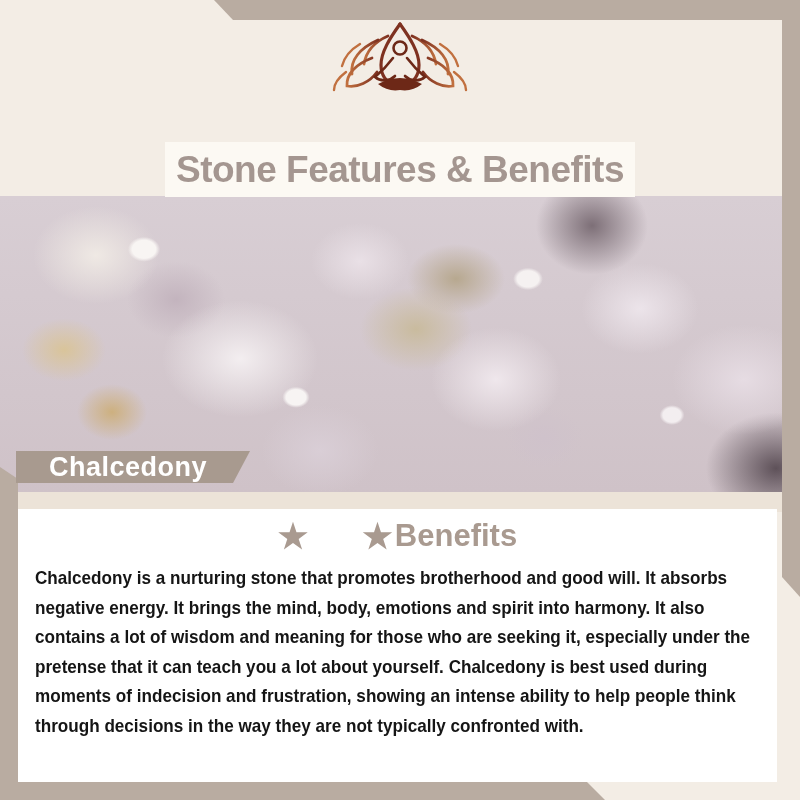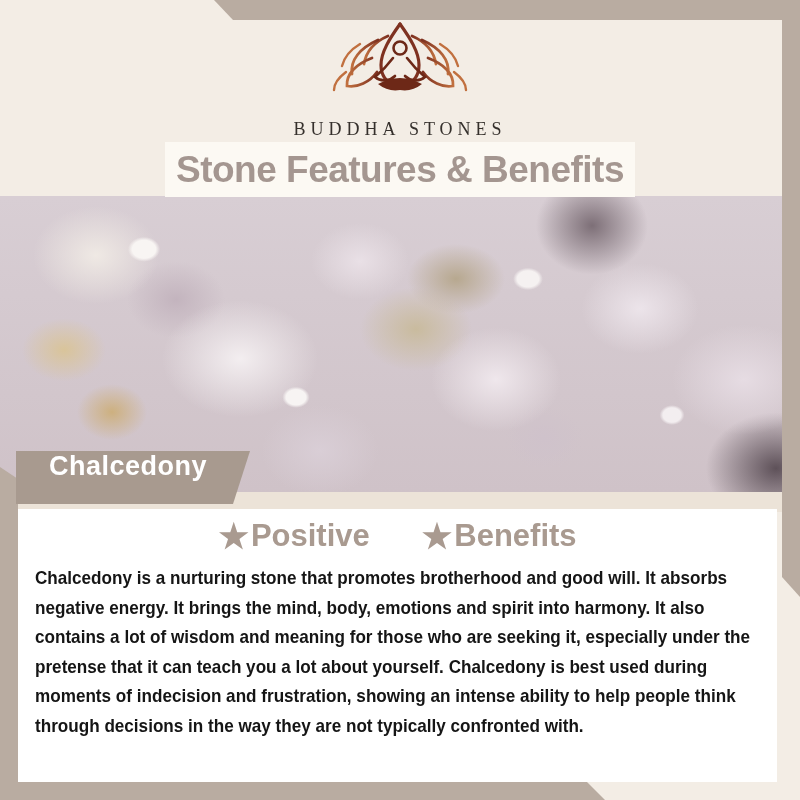--- a/index.html
+++ b/index.html
@@ -47,22 +47,22 @@
       radial-gradient(80px 60px at 52% 45%, #c9bb9e 0, rgba(201,187,158,0) 70%),
       radial-gradient(70px 50px at 57% 28%, #b7a88f 0, rgba(183,168,143,0) 70%),
       radial-gradient(80px 70px at 74% 10%, #7d6f77 0, rgba(125,111,119,0) 70%),
       radial-gradient(100px 80px at 97% 92%, #5e5159 0, rgba(94,81,89,0) 70%),
       radial-gradient(90px 70px at 40% 86%, #d9ced6 0, rgba(217,206,214,0) 65%),
       radial-gradient(70px 55px at 22% 35%, #c3b4be 0, rgba(195,180,190,0) 70%),
       radial-gradient(60px 50px at 68% 82%, #cfc2cb 0, rgba(207,194,203,0) 65%),
       linear-gradient(180deg,#d8ced4 0%,#cfc2c8 100%);}
 
   
-  .stone-label{position:absolute;left:16px;top:451px;width:234px;height:53px;
-    background:#a89a8f;z-index:6;display:flex;align-items:flex-start;justify-content:center;
+  .stone-label{position:absolute;left:16px;top:451px;width:234px;height:32px;
+    background:#a89a8f;z-index:6;display:flex;align-items:center;justify-content:center;
     clip-path:polygon(0 0,100% 0,calc(100% - 17px) 100%,0 100%);}
   .stone-label span{color:#ffffff;font-size:27px;font-weight:bold;letter-spacing:0.5px;
     padding-right:10px;}
 
   
   .divider-strip{position:absolute;left:0;top:492px;width:800px;height:20px;
     background:#ece3d8;z-index:1;}
 
   
   .panel{position:absolute;left:18px;top:509px;width:759px;height:273px;
@@ -113,40 +113,38 @@
         <path d="M112 38 C128 44 138 54 137 66 C127 68 114 62 107 52" stroke="url(#lgR)" stroke-width="2.8"></path>
         <path d="M124 24 C134 30 140 38 142 46" stroke="#c1703f" stroke-width="2.4"></path>
         <path d="M138 52 C146 58 150 64 150 70" stroke="#c1703f" stroke-width="2.4"></path>
 
         <circle cx="84" cy="28" r="6.5" stroke="#6d2817" stroke-width="2.6"></circle>
         <path d="M77 38 C71 46 65 52 59 57 C66 63 75 60 79 56" stroke="#6d2817" stroke-width="2.6"></path>
         <path d="M91 38 C97 46 103 52 109 57 C102 63 93 60 89 56" stroke="#6d2817" stroke-width="2.6"></path>
         <path d="M62 64 Q84 52 106 64 Q96 72 84 70 Q72 72 62 64 Z" fill="#6d2817" stroke="none"></path>
       </g>
     </svg>
-    <div class="brand-name">BUDDHA STONES</div>
   </div>
 
   <div class="title-band">
     <h1>Stone Features &amp; Benefits</h1>
   </div>
 
   <div class="photo" title="Close-up photo of white, pale pink and lavender botryoidal chalcedony crystal clusters with tan patches"></div>
 
   <div class="stone-label">
     <span>Chalcedony</span>
   </div>
 
   <div class="divider-strip"></div>
 
   <div class="panel">
     <div class="features-row">
       <div class="feature-item">
         <span class="star">★</span>
-        <span>Positive</span>
       </div>
       <div class="feature-item">
         <span class="star">★</span>
         <span>Benefits</span>
       </div>
     </div>
     <p class="description">Chalcedony is a nurturing stone that promotes brotherhood and good will. It absorbs negative energy. It brings the mind, body, emotions and spirit into harmony.  It also contains a lot of wisdom and meaning for those who are seeking it, especially under the pretense that it can teach you a lot about yourself. Chalcedony is best used during moments of indecision and frustration, showing an intense ability to help people think through decisions in the way they are not typically confronted with.</p>
   </div>
 
 </div>

